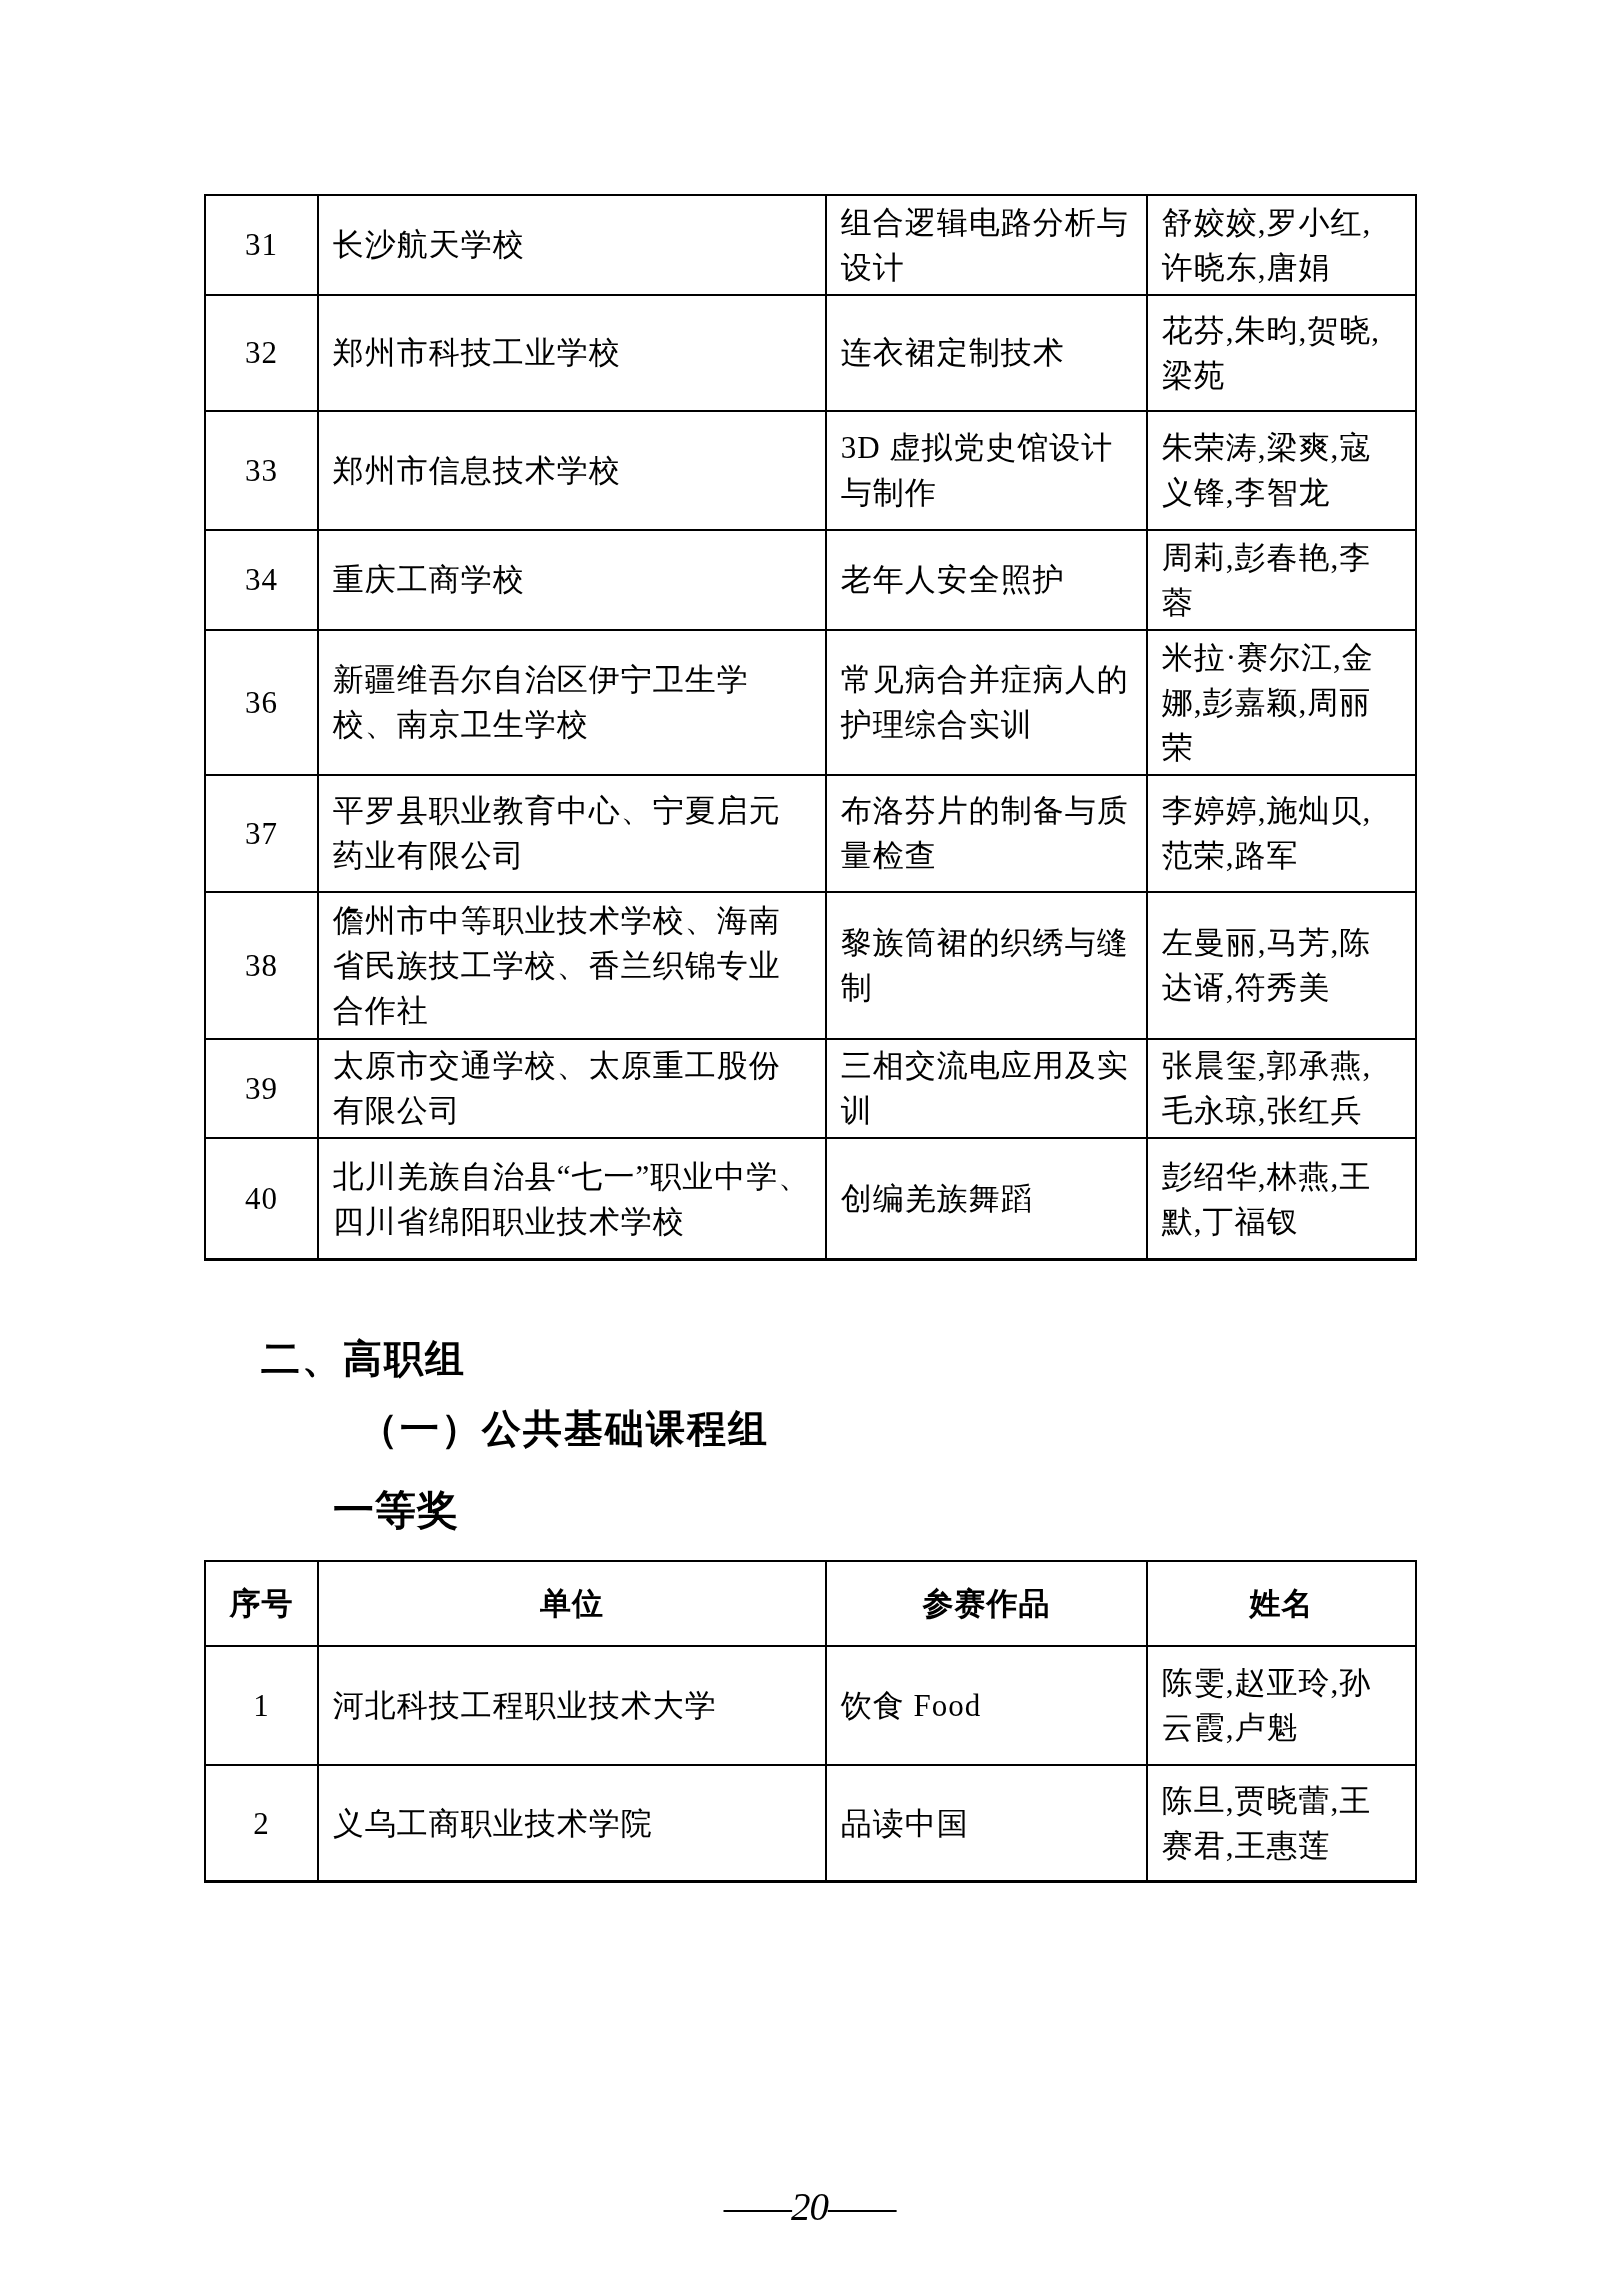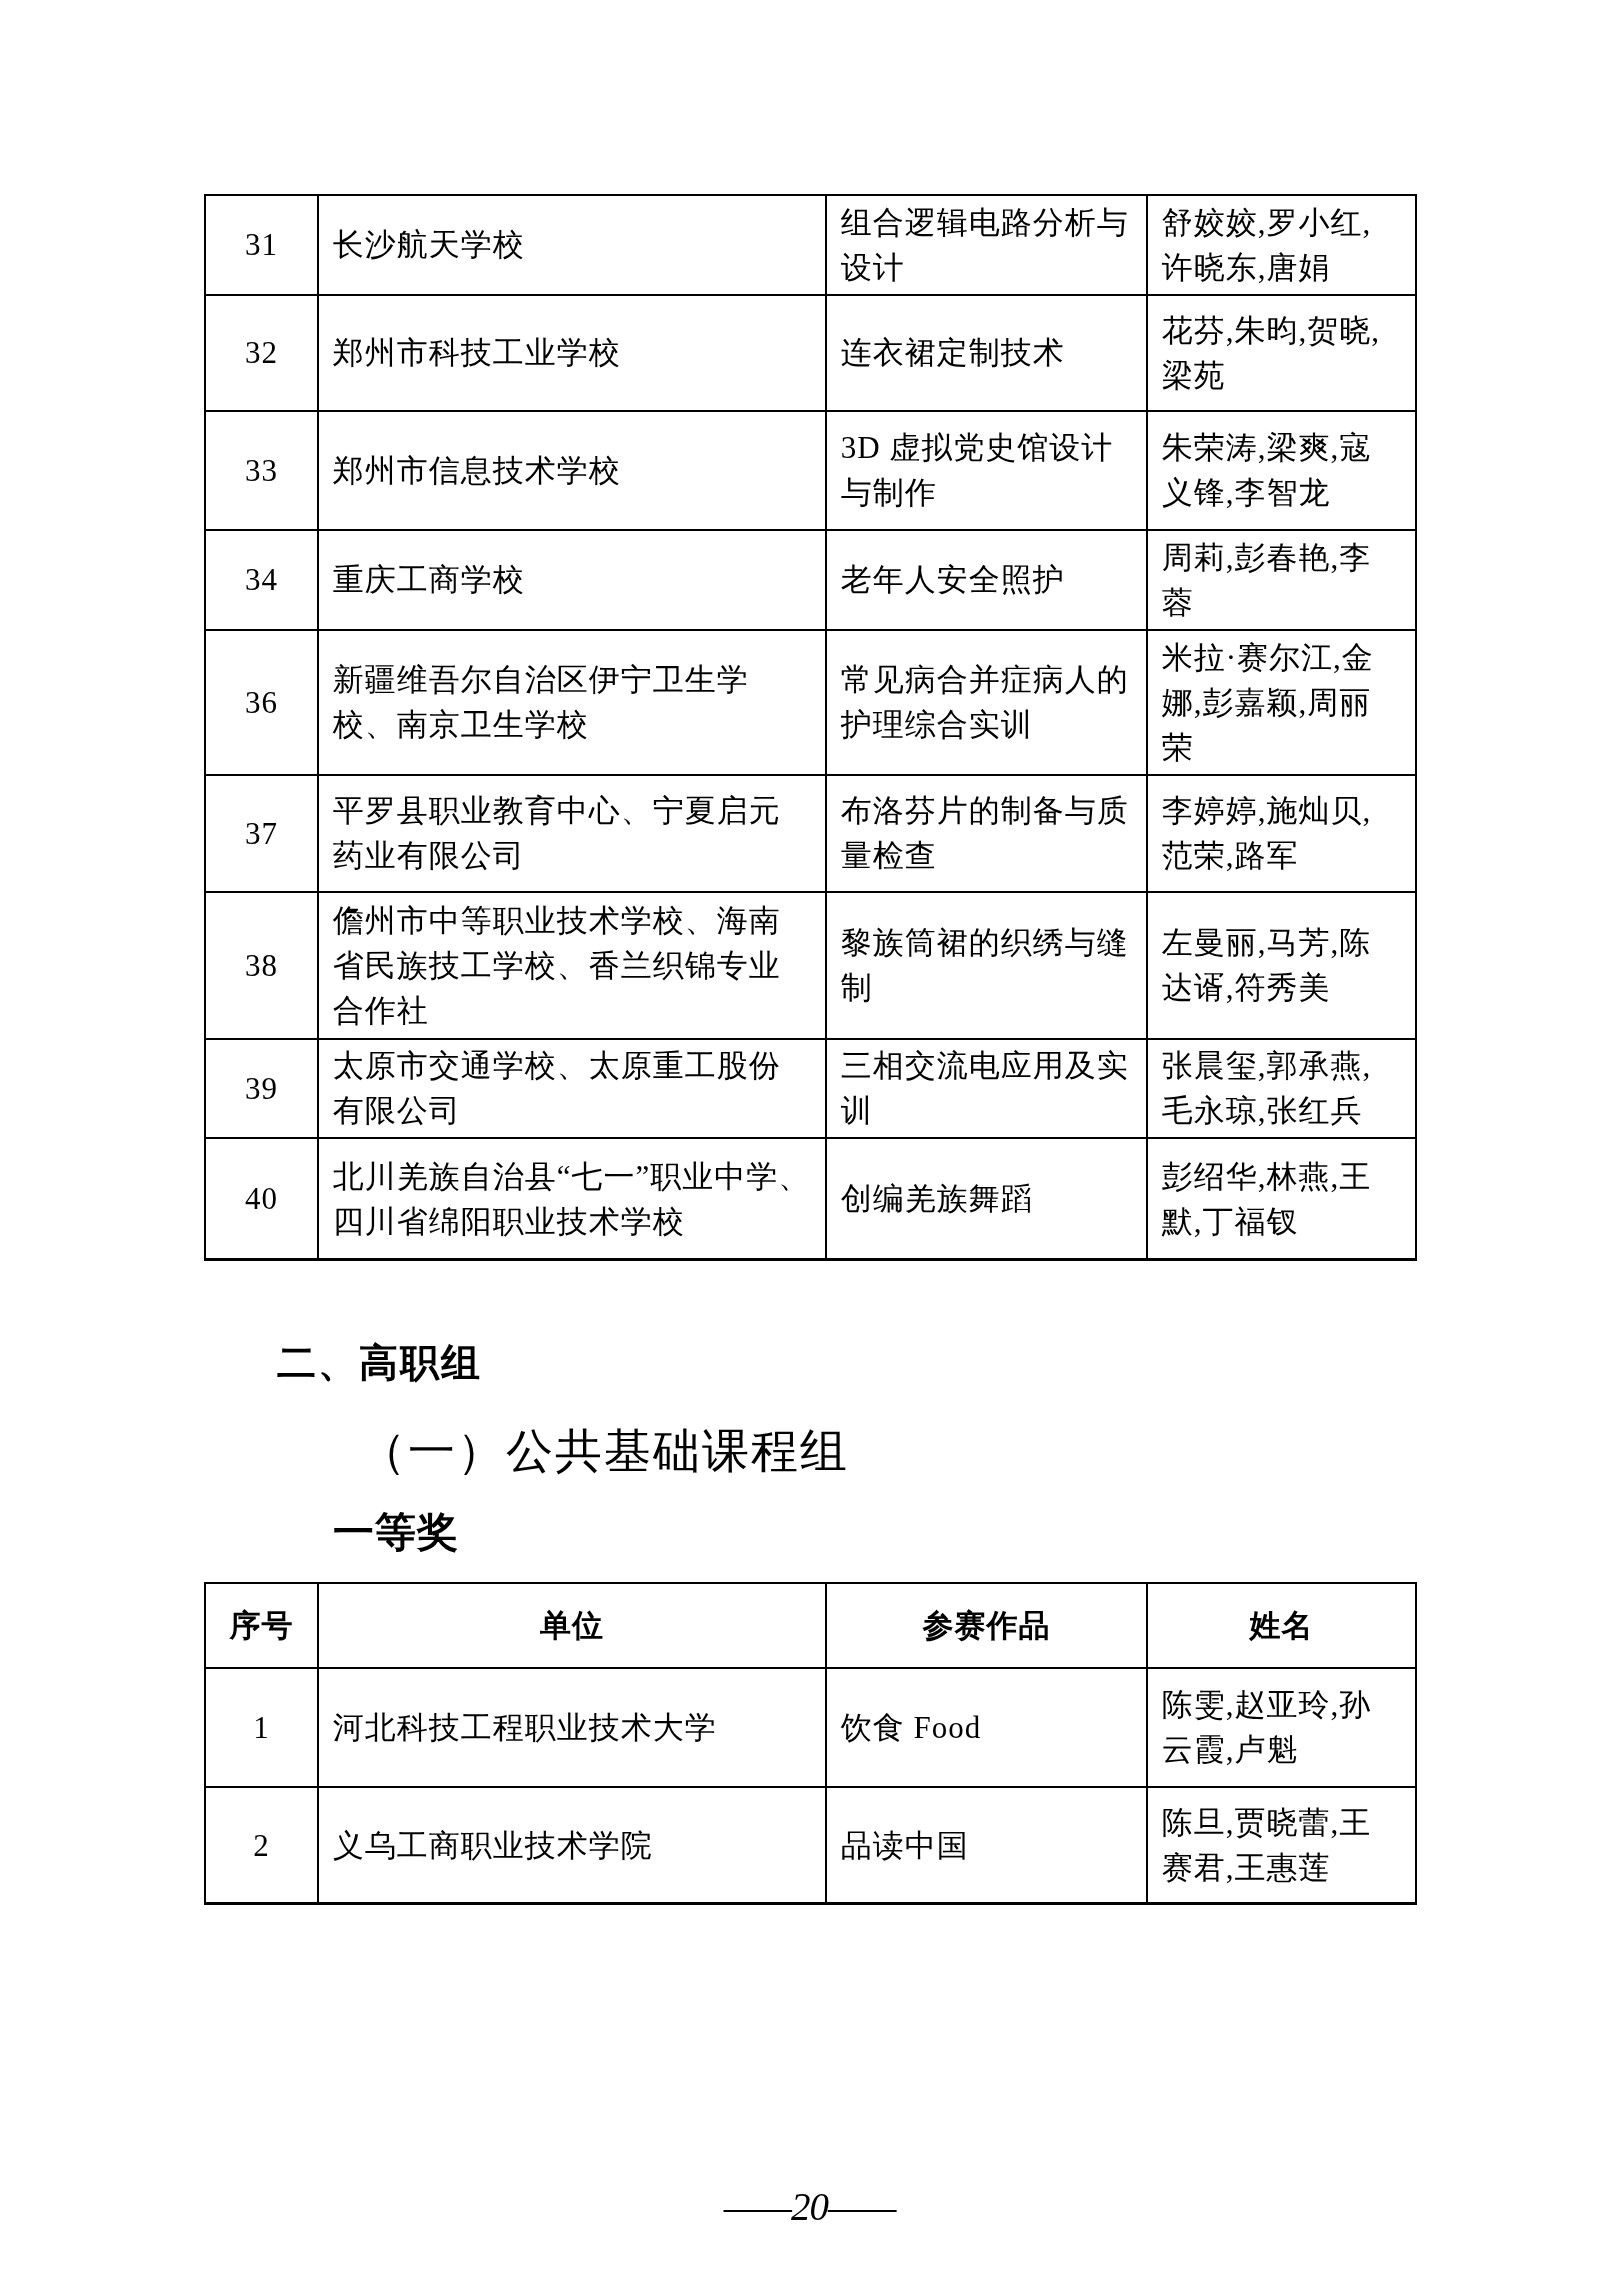--- a/index.html
+++ b/index.html
@@ -53,32 +53,32 @@
   tr.r-120 { height: 90px; }
   tr.r-118 { height: 116px; }
   tr.r-121 { height: 119px; }
   tr.r-117 { height: 115px; }
   tr.r-148 { height: 145px; }
   tr.r-119 { height: 117px; }
   tr.r-150 { height: 147px; }
   tr.r-123 { height: 121px; }
   tr.r-hdr { height: 85px; }
   .h-section {
-    margin: 78px 0 0 73px;
-    font-family: Liberation Sans, sans-serif;
+    margin: 78px 0 0 57px;
+    font-family: Liberation Mono, monospace;
     font-weight: 700;
     font-size: 39px;
     line-height: 47px;
     letter-spacing: 2px;
   }
   .h-subsection {
-    margin: 41px 0 0 155px;
+    margin: 19px 0 0 155px;
     font-family: "Liberation Sans", "DejaVu Sans", sans-serif;
-    font-weight: 400;
-    font-size: 47px;
+    font-weight: 700;
+    font-size: 39px;
     line-height: 47px;
     letter-spacing: 2px;
   }
   .h-award {
     margin: 35px 0 26px 129px;
     font-family: Liberation Serif, serif;
     font-weight: 800;
     font-size: 41px;
     line-height: 47px;
     letter-spacing: 1px;

